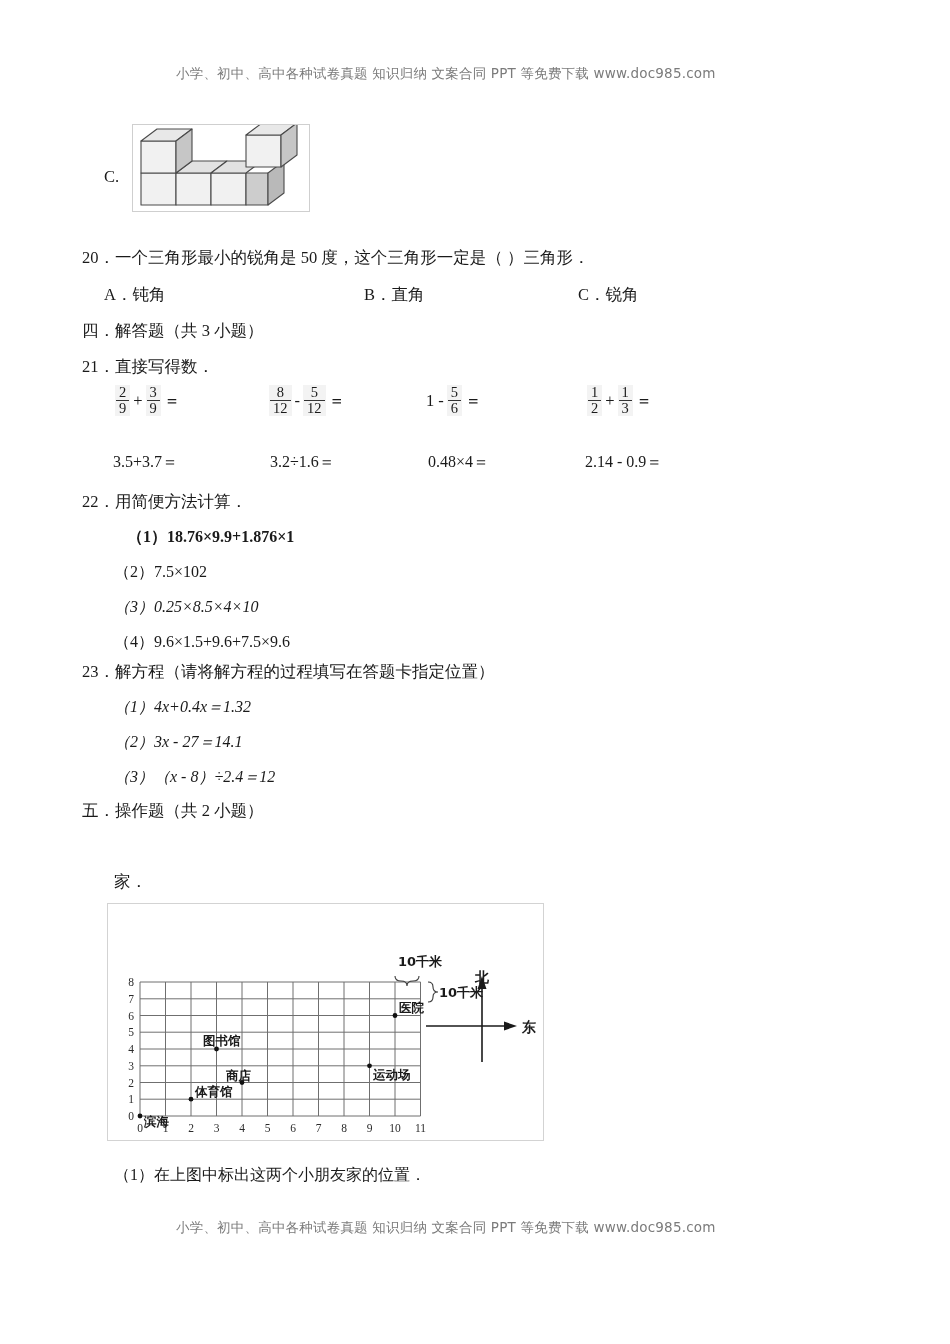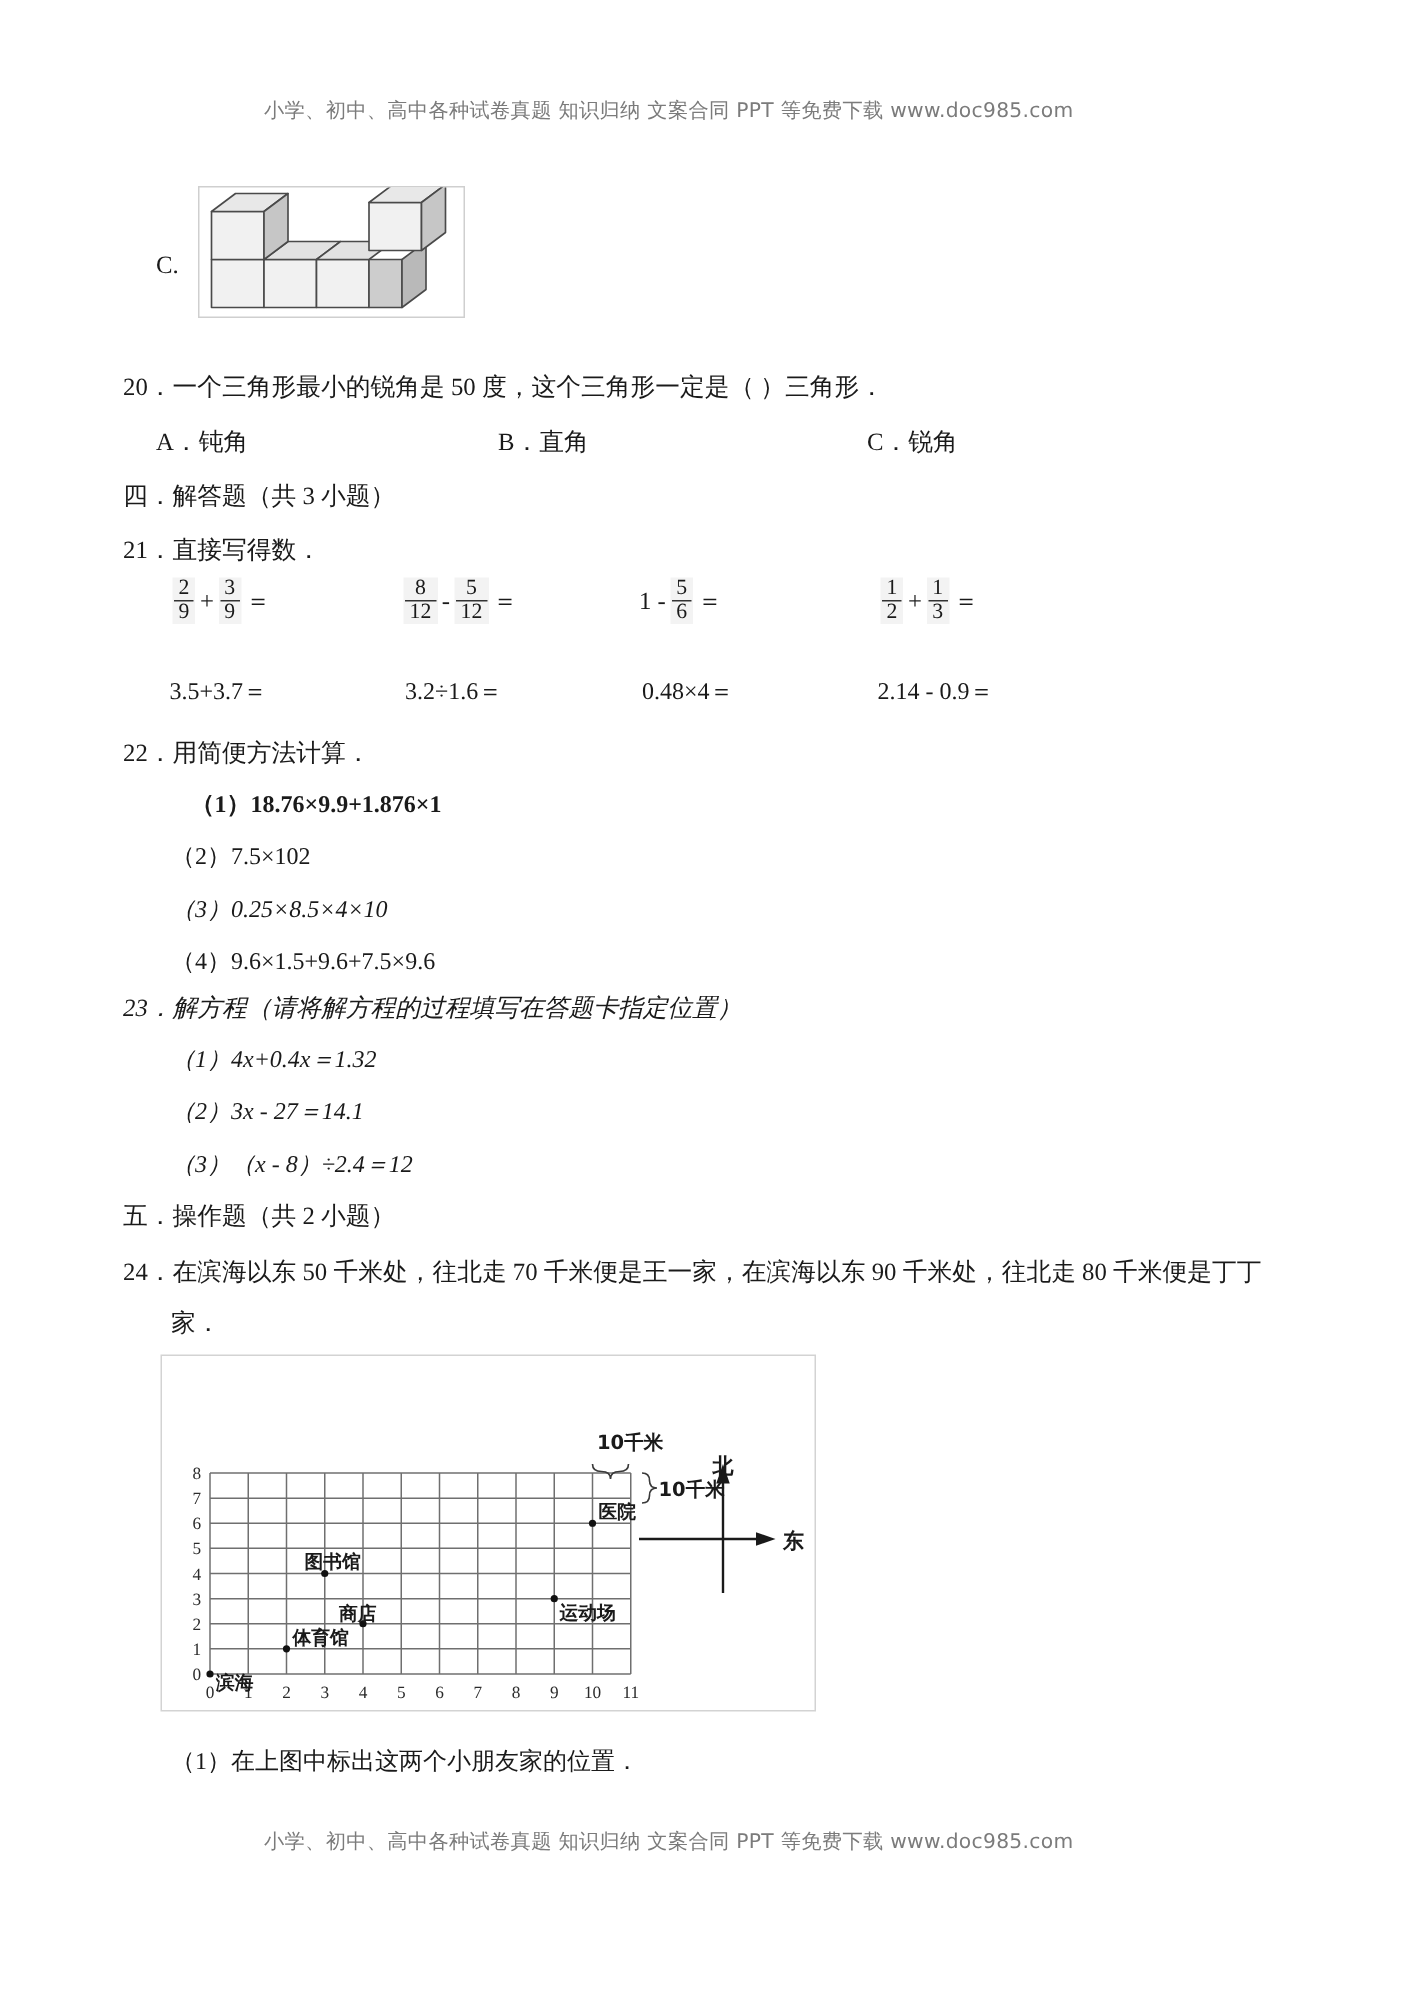--- a/index.html
+++ b/index.html
@@ -119,21 +119,21 @@
         <polygon points="113,10 129,-2 164,-2 148,10" fill="#e8e8e8"></polygon>
         <polygon points="148,10 164,-2 164,30 148,42" fill="#c6c6c6"></polygon>
       </g>
     </svg>
   </div>
 
   <div class="qline" style="left:82px; top:246px;">20．一个三角形最小的锐角是 50 度，这个三角形一定是（      ）三角形．</div>
   <div class="qline" style="left:104px; top:283px;">
     <span>A．</span><span>钝角</span>
   </div>
-  <div class="qline" style="left:332px; top:283px;">
+  <div class="qline" style="left:364px; top:283px;">
     <span>B．</span><span>直角</span>
   </div>
   <div class="qline" style="left:578px; top:283px;">
     <span>C．</span><span>锐角</span>
   </div>
 
   <div class="section-head" style="left:82px; top:320px;">四．解答题（共 3 小题）</div>
 
   <div class="qline" style="left:82px; top:355px;">21．直接写得数．</div>
 
@@ -178,28 +178,27 @@
   <div class="sub" style="left:270px; top:450px;">3.2÷1.6＝</div>
   <div class="sub" style="left:428px; top:450px;">0.48×4＝</div>
   <div class="sub" style="left:585px; top:450px;">2.14 - 0.9＝</div>
 
   <div class="qline" style="left:82px; top:490px;">22．用简便方法计算．</div>
   <div class="sub" style="left:127px; top:525px;font-weight:bold;">（1）18.76×9.9+1.876×1</div>
   <div class="sub" style="left:114px; top:560px;">（2）7.5×102</div>
   <div class="sub" style="left:114px; top:595px;font-style:italic;">（3）0.25×8.5×4×10</div>
   <div class="sub" style="left:114px; top:630px;">（4）9.6×1.5+9.6+7.5×9.6</div>
 
-  <div class="qline" style="left:82px; top:660px;font-style:italic;">23．解方程（请将解方程的过程填写在答题卡指定位置）</div>
+  <div class="qline" style="left:82px; top:660px;">23．解方程（请将解方程的过程填写在答题卡指定位置）</div>
   <div class="sub ital" style="left:114px; top:695px;">（1）4x+0.4x＝1.32</div>
   <div class="sub ital" style="left:114px; top:730px;">（2）3x - 27＝14.1</div>
   <div class="sub ital" style="left:114px; top:765px;">（3）（x - 8）÷2.4＝12</div>
 
   <div class="section-head" style="left:82px; top:800px;">五．操作题（共 2 小题）</div>
 
-  <div class="qline" style="left:82px; top:836px;">24．在滨海以东 50 千米处，往北走 70 千米便是王一家，在滨海以东 90 千米处，往北走 80 千米便是丁丁</div>
   <div class="qline" style="left:114px; top:870px;">家．</div>
 
   <div class="mapbox">
     <svg class="map-svg" width="435" height="236" viewBox="0 0 435 236">
 
       <g stroke="#6f6f6f" stroke-width="1" fill="none">
 
         <line x1="32" y1="212" x2="32" y2="78"></line>
         <line x1="57.5" y1="212" x2="57.5" y2="78"></line>
         <line x1="83" y1="212" x2="83" y2="78"></line>

